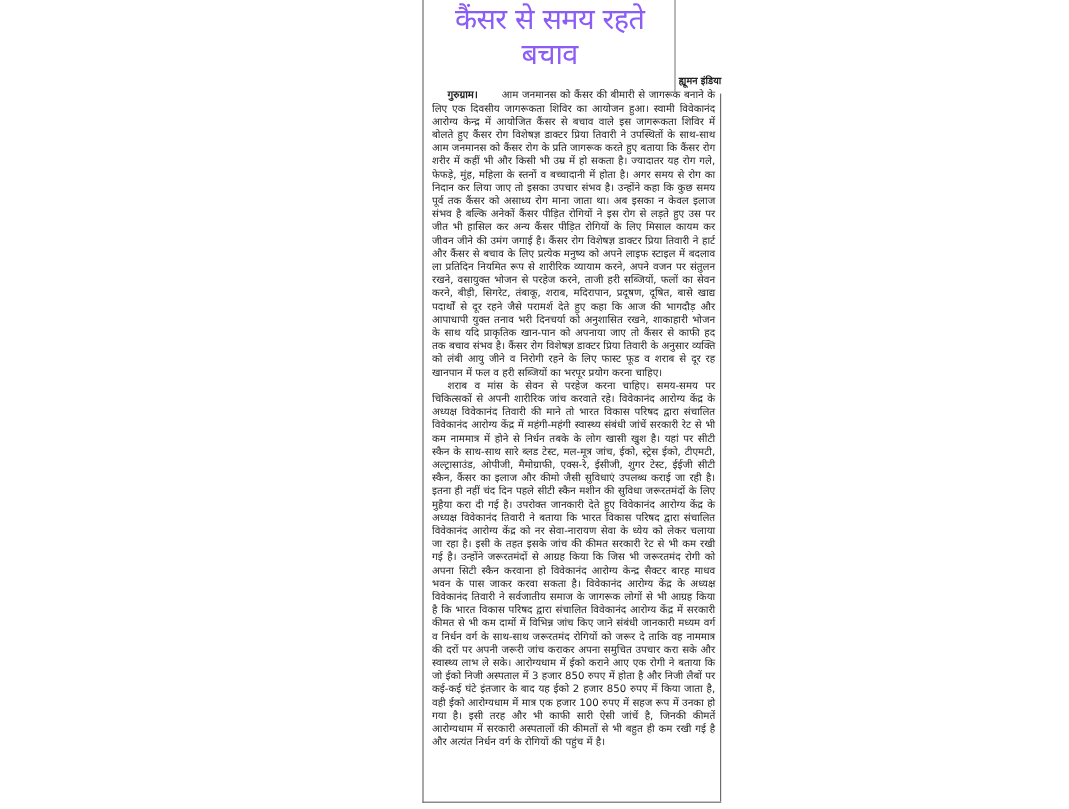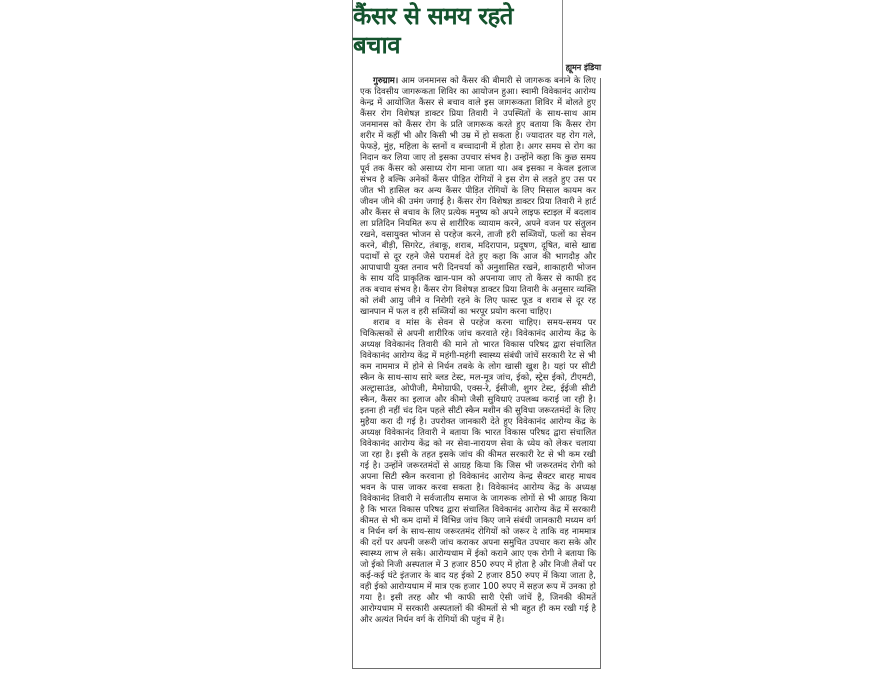--- a/index.html
+++ b/index.html
@@ -32,23 +32,23 @@
   }
   .right-border-bottom {
     position: absolute;
     left: 247px; top: 78px;
     width: 1px; height: 590px;
     background: #6e6e6e;
   }
   .headline {
     width: 210px;
     padding-top: 2px;
-    text-align: left;
-    font-weight: bold;
-    color: #14532d;
+    text-align: center;
+    font-weight: normal;
+    color: #8b5cf6;
     font-size: 24px;
     line-height: 29px;
     letter-spacing: -0.5px;
   }
   .byline {
     width: 100%;
     text-align: right;
     font-weight: bold;
     color: #1c1c1c;
     font-size: 8px;
@@ -57,21 +57,21 @@
     margin-bottom: 3px;
   }
   .body-text {
     margin: 0 5px 0 7px;
     color: #1f1f1f;
     font-size: 8.5px;
     line-height: 11px;
     text-align: justify;
   }
   .body-text p { text-indent: 13px; }
-  .dateline { font-weight: bold; margin-right: 3px; }
+  .dateline { font-weight: bold; margin-right: 20px; }
 </style>
 </head>
 <body>
 
 <div class="page">
   <div class="clip">
     <div class="right-border-top"></div>
     <div class="right-border-bottom"></div>
 
     <div class="headline">

